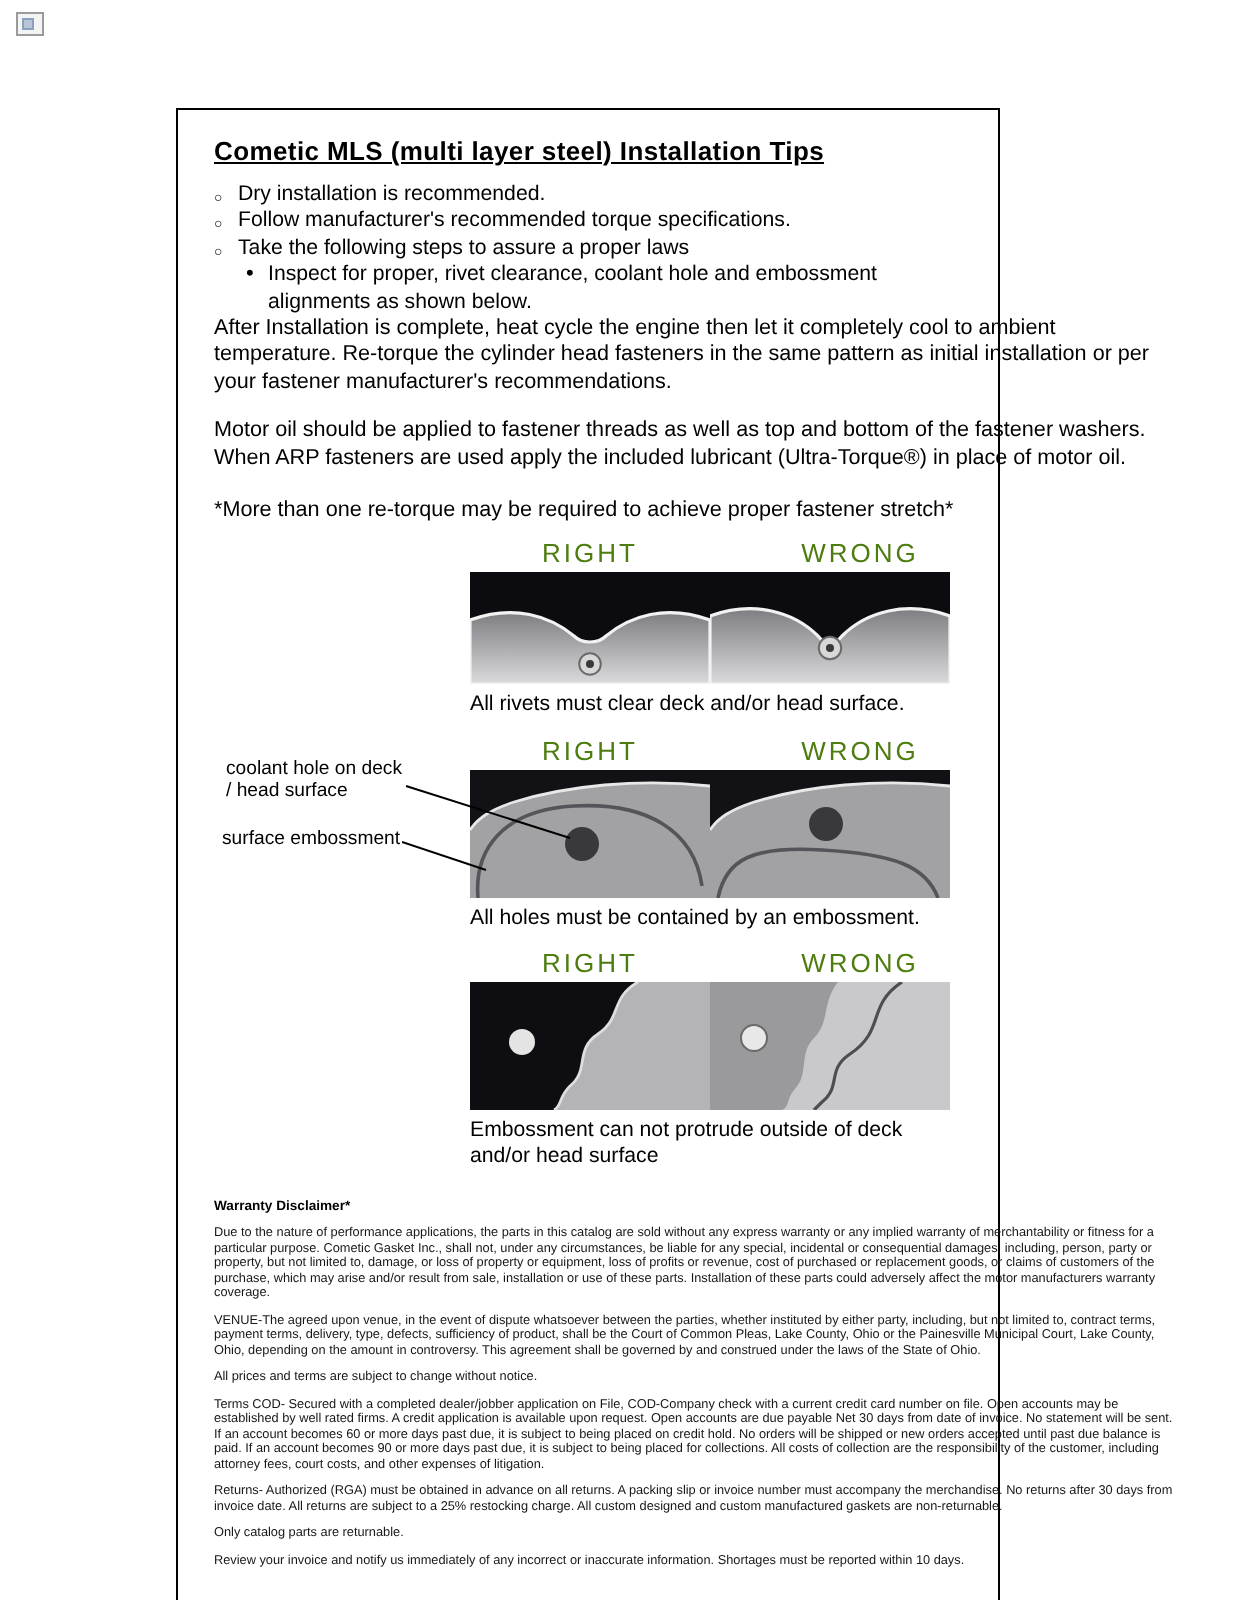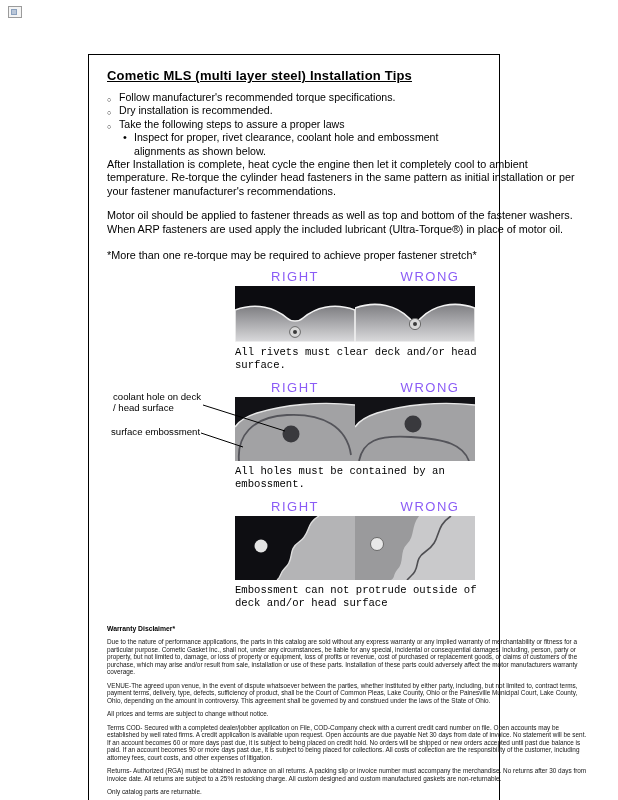--- a/index.html
+++ b/index.html
@@ -33,25 +33,25 @@
     font-size:10.6px; line-height:13.4px;
   }
   .subtip:before { content:"•"; position:absolute; left:1px; top:0; font-size:11px; }
   .diesel-heading { font-size:12px; font-weight:bold; margin:15px 0 8px 0; }
   .para { font-size:10.8px; line-height:13.4px; width:478px; margin:0 0 11px 0; }
   .note { font-size:10.8px; margin:13px 0 8px 0; }
 
   .diagram-section { position:relative; margin-top:4px; }
   .drow { margin-left:128px; width:256px; }
   .dlabels { display:flex; gap:15px; margin-bottom:2px; }
-  .dlabel { width:120px; text-align:center; font-size:13px; letter-spacing:1.5px; color:#8b5cf6; }
+  .dlabel { width:120px; text-align:center; font-size:13px; letter-spacing:1.5px; color:#4d7c0f; }
   .dpanels { display:flex; gap:0; position:relative; }
   .dpanel { width:120px; flex:none; }
   .dpanel svg { display:block; }
-  .dcaption { font-size:10.6px; line-height:12.5px; margin:4px 0 9px 0;font-family:Liberation Mono, monospace; }
+  .dcaption { font-size:10.6px; line-height:12.5px; margin:4px 0 9px 0; }
   .dcaption.wrap { width:248px; }
 
   .callout1 {
     position:absolute; left:-122px; top:-6px; width:92px;
     font-size:9.6px; line-height:11px;
   }
   .callout2 {
     position:absolute; left:-124px; top:29px; width:112px;
     font-size:9.6px; line-height:11px;
   }
@@ -65,22 +65,22 @@
 </head>
 <body>
 
 <div class="sheet">
   <div class="broken-img"></div>
 
   <div class="box">
     <h1 class="title">Cometic MLS (multi layer steel) Installation Tips</h1>
 
     <div>
+      <div class="tip">Dry installation is recommended.</div>
       <div class="tip">Follow manufacturer's recommended torque specifications.</div>
-      <div class="tip">Dry installation is recommended.</div>
       <div class="tip">Take the following steps to assure a proper laws</div>
       <div class="subtip">Inspect for proper, rivet clearance, coolant hole and embossment alignments as shown below.</div>
     </div>
 
     <p class="para">After Installation is complete, heat cycle the engine then let it completely cool to ambient temperature. Re-torque the cylinder head fasteners in the same pattern as initial installation or per your fastener manufacturer's recommendations.</p>
     <p class="para">Motor oil should be applied to fastener threads as well as top and bottom of the fastener washers. When ARP fasteners are used apply the included lubricant (Ultra-Torque®) in place of motor oil.</p>
     <p class="note">*More than one re-torque may be required to achieve proper fastener stretch*</p>
 
     <div class="diagram-section">
 

